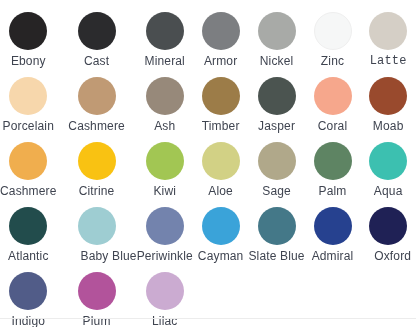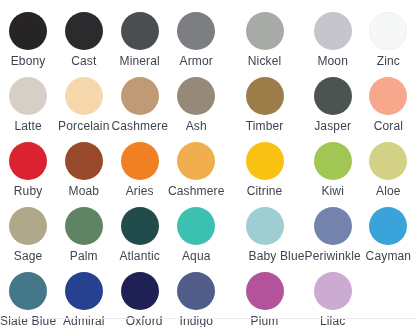--- a/index.html
+++ b/index.html
@@ -85,30 +85,26 @@
       </div>
       <div class="swatch-cell">
         <span class="swatch-dot" style="background: rgb(124, 126, 129);"></span>
         <span class="swatch-label" style="color: rgb(63, 68, 80);">Armor</span>
       </div>
       <div class="swatch-cell">
         <span class="swatch-dot" style="background: rgb(168, 170, 167);"></span>
         <span class="swatch-label" style="color: rgb(63, 68, 80);">Nickel</span>
       </div>
       <div class="swatch-cell">
-        <span class="swatch-dot" style="background: rgb(196, 197, 205);"></span>
-        <span class="swatch-label" style="color: rgb(63, 68, 80);">Moon</span>
-      </div>
-      <div class="swatch-cell">
         <span class="swatch-dot" style="background: rgb(246, 247, 247); border: 1px solid rgb(239, 239, 239); width: 36px; height: 36px;"></span>
         <span class="swatch-label" style="color: rgb(63, 68, 80);">Zinc</span>
       </div>
       <div class="swatch-cell">
         <span class="swatch-dot" style="background: rgb(213, 207, 198);"></span>
-        <span class="swatch-label" style="color: rgb(63, 68, 80);">Latte</span>
+        <span class="swatch-label" style="color: rgb(63, 68, 80); font-family: Liberation Mono, monospace;">Latte</span>
       </div>
       <div class="swatch-cell">
         <span class="swatch-dot" style="background: rgb(247, 215, 172);"></span>
         <span class="swatch-label" style="color: rgb(63, 68, 80);">Porcelain</span>
       </div>
       <div class="swatch-cell">
         <span class="swatch-dot" style="background: rgb(192, 154, 116);"></span>
         <span class="swatch-label" style="color: rgb(63, 68, 80);">Cashmere</span>
       </div>
       <div class="swatch-cell">
@@ -121,32 +117,24 @@
       </div>
       <div class="swatch-cell">
         <span class="swatch-dot" style="background: rgb(75, 84, 80);"></span>
         <span class="swatch-label" style="color: rgb(63, 68, 80);">Jasper</span>
       </div>
       <div class="swatch-cell">
         <span class="swatch-dot" style="background: rgb(246, 167, 140);"></span>
         <span class="swatch-label" style="color: rgb(63, 68, 80);">Coral</span>
       </div>
       <div class="swatch-cell">
-        <span class="swatch-dot" style="background: rgb(218, 34, 48);"></span>
-        <span class="swatch-label" style="color: rgb(63, 68, 80);">Ruby</span>
-      </div>
-      <div class="swatch-cell">
         <span class="swatch-dot" style="background: rgb(153, 74, 45);"></span>
         <span class="swatch-label" style="color: rgb(63, 68, 80);">Moab</span>
       </div>
       <div class="swatch-cell">
-        <span class="swatch-dot" style="background: rgb(240, 128, 33);"></span>
-        <span class="swatch-label" style="color: rgb(63, 68, 80);">Aries</span>
-      </div>
-      <div class="swatch-cell">
         <span class="swatch-dot" style="background: rgb(240, 174, 78);"></span>
         <span class="swatch-label" style="color: rgb(63, 68, 80);">Cashmere</span>
       </div>
       <div class="swatch-cell">
         <span class="swatch-dot" style="background: rgb(249, 194, 18);"></span>
         <span class="swatch-label" style="color: rgb(63, 68, 80);">Citrine</span>
       </div>
       <div class="swatch-cell">
         <span class="swatch-dot" style="background: rgb(162, 198, 83);"></span>
         <span class="swatch-label" style="color: rgb(63, 68, 80);">Kiwi</span>
@@ -157,26 +145,26 @@
       </div>
       <div class="swatch-cell">
         <span class="swatch-dot" style="background: rgb(176, 168, 138);"></span>
         <span class="swatch-label" style="color: rgb(63, 68, 80);">Sage</span>
       </div>
       <div class="swatch-cell">
         <span class="swatch-dot" style="background: rgb(94, 132, 99);"></span>
         <span class="swatch-label" style="color: rgb(63, 68, 80);">Palm</span>
       </div>
       <div class="swatch-cell">
+        <span class="swatch-dot" style="background: rgb(60, 192, 176);"></span>
+        <span class="swatch-label" style="color: rgb(63, 68, 80);">Aqua</span>
+      </div>
+      <div class="swatch-cell">
         <span class="swatch-dot" style="background: rgb(34, 76, 76);"></span>
         <span class="swatch-label" style="color: rgb(63, 68, 80);">Atlantic</span>
-      </div>
-      <div class="swatch-cell">
-        <span class="swatch-dot" style="background: rgb(60, 192, 176);"></span>
-        <span class="swatch-label" style="color: rgb(63, 68, 80);">Aqua</span>
       </div>
       <div class="swatch-cell">
         <span class="swatch-dot" style="background: rgb(158, 205, 210);"></span>
         <span class="swatch-label" style="color: rgb(63, 68, 80); margin-left: 24px;">Baby Blue</span>
       </div>
       <div class="swatch-cell">
         <span class="swatch-dot" style="background: rgb(115, 131, 173);"></span>
         <span class="swatch-label" style="color: rgb(63, 68, 80);">Periwinkle</span>
       </div>
       <div class="swatch-cell">

